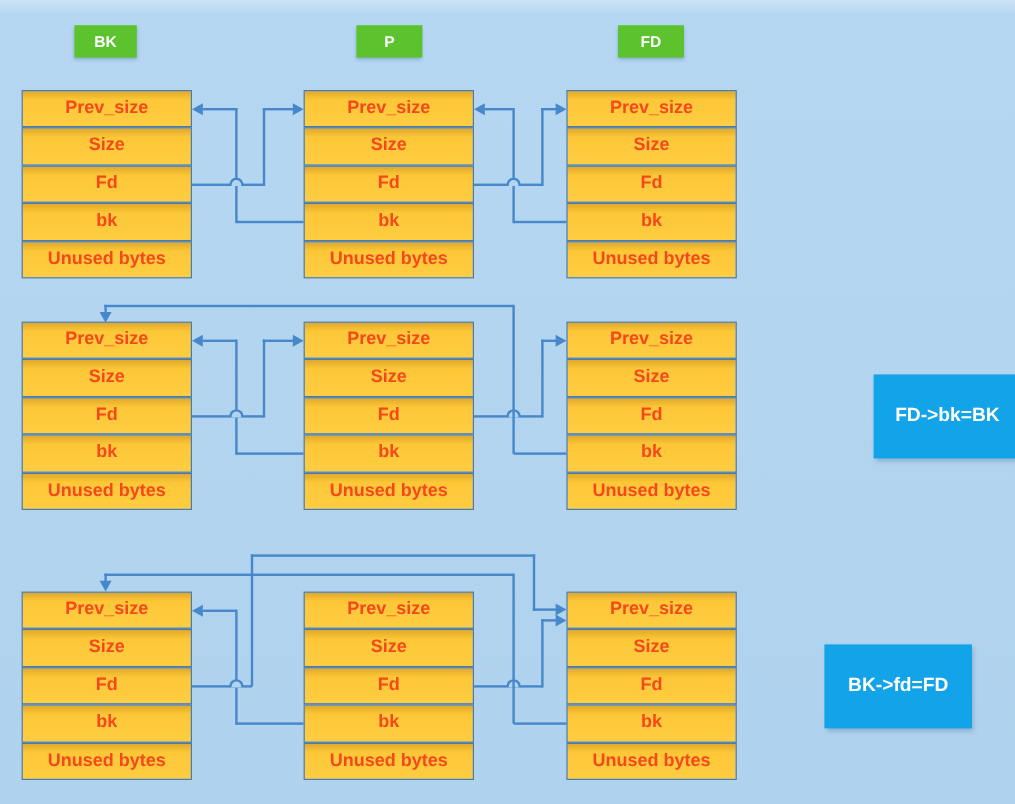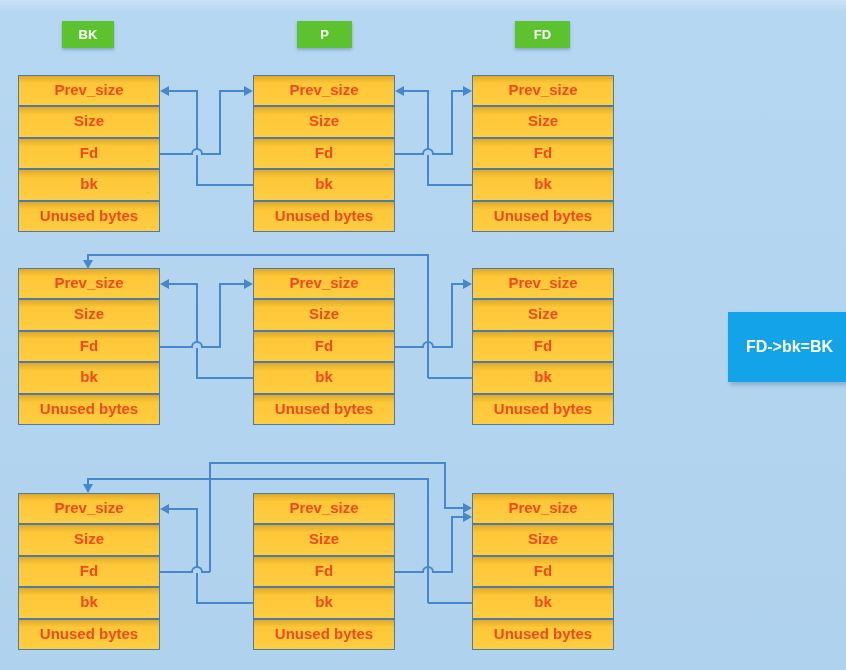--- a/index.html
+++ b/index.html
@@ -120,20 +120,23 @@
       <div class="cell">Prev_size</div>
       <div class="cell">Size</div>
       <div class="cell">Fd</div>
       <div class="cell">bk</div>
       <div class="cell">Unused bytes</div>
     </div>
 
   <div class="note" style="left:728px;top:312px;width:123px;height:70px">
     <span>FD-&gt;bk=BK</span>
   </div>
+  <div class="note" style="left:687px;top:537px;width:123px;height:70px">
+    <span>BK-&gt;fd=FD</span>
+  </div>
 
 <div class="ln" style="left: 197px; top: 184px; width: 56px; height: 2px;"></div>
     <div class="ln" style="left: 196px; top: 90px; width: 2px; height: 96px;"></div>
     <div class="ln" style="left: 169px; top: 90px; width: 28px; height: 2px;"></div>
     <div class="ah" style="left: 160px; top: 86px; border-width: 5px 9px 5px 0px; border-color: transparent rgb(71, 135, 203) transparent transparent;"></div>
     <div class="ln" style="left: 160px; top: 153px; width: 60px; height: 2px;"></div>
     <div class="ln" style="left: 219px; top: 90px; width: 2px; height: 65px;"></div>
     <div class="ln" style="left: 219px; top: 90px; width: 26px; height: 2px;"></div>
     <div class="hop" style="left: 191px; top: 148px;"></div>
     <div class="ah" style="left: 244px; top: 86px; border-width: 5px 0px 5px 9px; border-color: transparent transparent transparent rgb(71, 135, 203);"></div>

